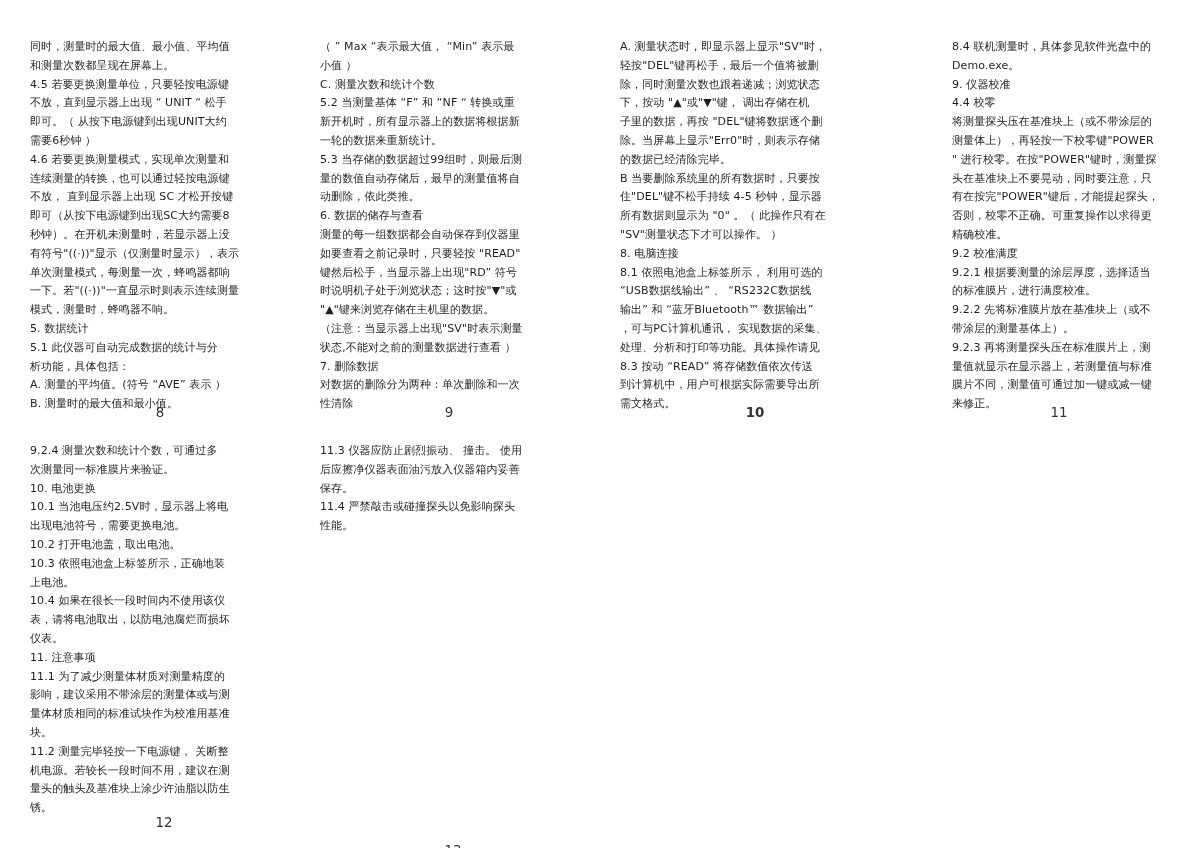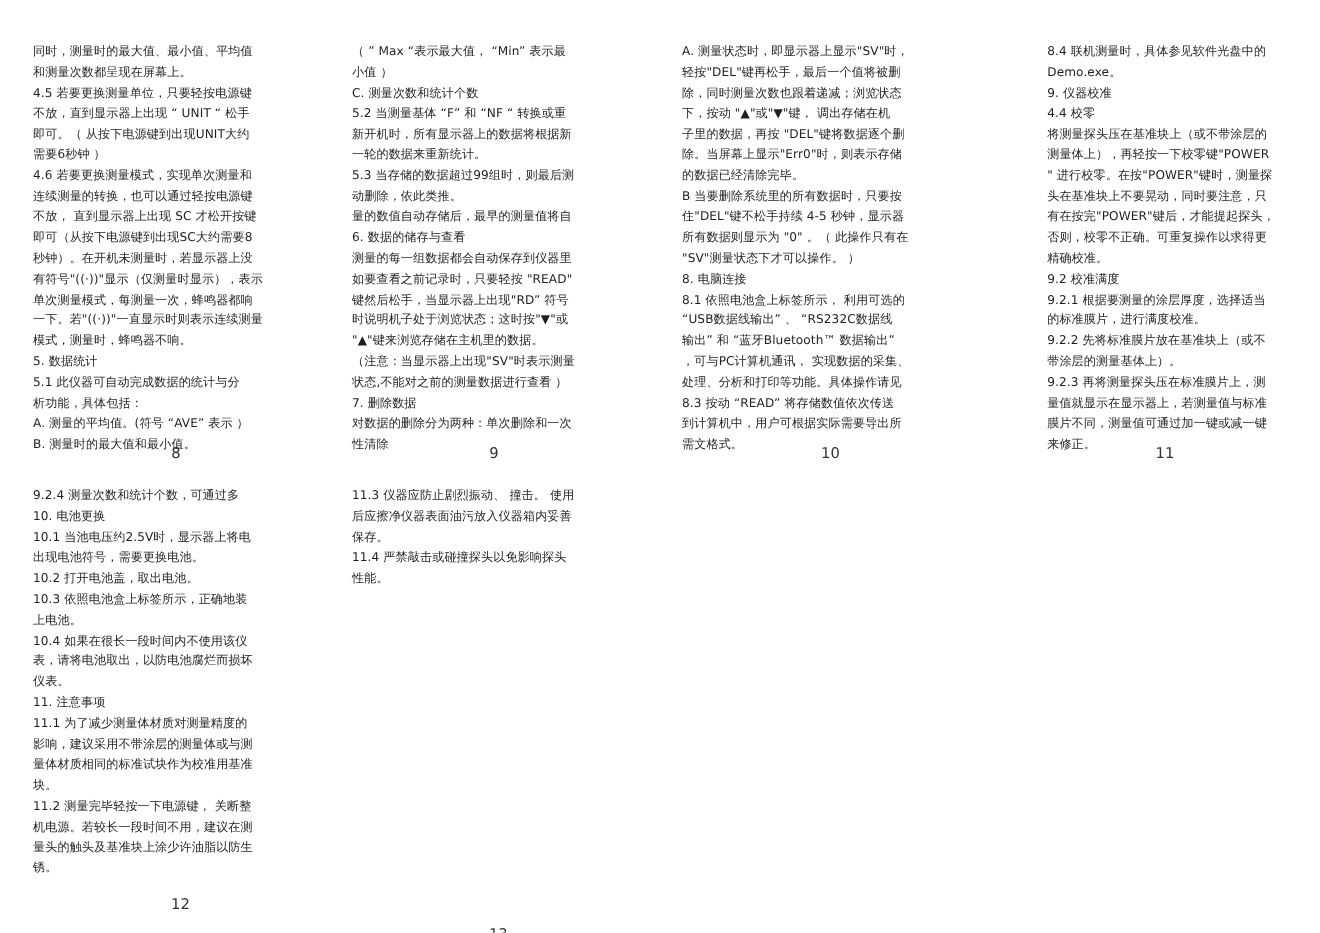--- a/index.html
+++ b/index.html
@@ -10,21 +10,21 @@
     .col .ln.b { font-weight: normal; }
     .pgnum { position: absolute; width: 40px; text-align: center; font-size: 13.4px; color: #333; }
     #c1 { left: 30px; top: 38px; }
     #c2 { left: 320px; top: 38px; }
     #c3 { left: 620px; top: 38px; }
     #c4 { left: 952px; top: 38px; }
     #c5 { left: 30px; top: 442px; }
     #c6 { left: 320px; top: 442px; }
     #p8 { left: 140px; top: 405px; }
     #p9 { left: 429px; top: 405px; }
-    #p10 { left: 735px; top: 405px; }
+    #p10 { left: 735px; top: 405px; font-weight: bold; }
     #p11 { left: 1039px; top: 405px; }
     #p12 { left: 144px; top: 815px; }
     #p13 { left: 433px; top: 815px; margin-top: 28px; }
   </style>
 </head>
 <body>
 
 <div class="col" id="c1">
     <span class="ln">同时，测量时的最大值、最小值、平均值</span>
     <span class="ln">和测量次数都呈现在屏幕上。</span>
@@ -48,22 +48,22 @@
     <span class="ln">B. 测量时的最大值和最小值。</span>
   </div>
 <div class="col" id="c2">
     <span class="ln">（ ” Max “表示最大值，  “Min” 表示最</span>
     <span class="ln">小值 ）</span>
     <span class="ln">C. 测量次数和统计个数</span>
     <span class="ln">5.2  当测量基体  “F” 和  “NF “ 转换或重</span>
     <span class="ln">新开机时，所有显示器上的数据将根据新</span>
     <span class="ln">一轮的数据来重新统计。</span>
     <span class="ln">5.3  当存储的数据超过99组时，则最后测</span>
+    <span class="ln">量的数值自动存储后，最早的测量值将自</span>
     <span class="ln">动删除，依此类推。</span>
-    <span class="ln">量的数值自动存储后，最早的测量值将自</span>
     <span class="ln b">6. 数据的储存与查看</span>
     <span class="ln">测量的每一组数据都会自动保存到仪器里</span>
     <span class="ln">如要查看之前记录时，只要轻按 "READ"</span>
     <span class="ln">键然后松手，当显示器上出现"RD” 符号</span>
     <span class="ln">时说明机子处于浏览状态；这时按"▼"或</span>
     <span class="ln">"▲"键来浏览存储在主机里的数据。</span>
     <span class="ln">（注意：当显示器上出现"SV"时表示测量</span>
     <span class="ln">状态,不能对之前的测量数据进行查看 ）</span>
     <span class="ln b">7. 删除数据</span>
     <span class="ln">对数据的删除分为两种：单次删除和一次</span>
@@ -108,20 +108,21 @@
     <span class="ln">的标准膜片，进行满度校准。</span>
     <span class="ln">9.2.2  先将标准膜片放在基准块上（或不</span>
     <span class="ln">带涂层的测量基体上）。</span>
     <span class="ln">9.2.3  再将测量探头压在标准膜片上，测</span>
     <span class="ln">量值就显示在显示器上，若测量值与标准</span>
     <span class="ln">膜片不同，测量值可通过加一键或减一键</span>
     <span class="ln">来修正。</span>
   </div>
 <div class="col" id="c5">
     <span class="ln">9.2.4  测量次数和统计个数，可通过多</span>
+    <span class="ln">次测量同一标准膜片来验证。</span>
     <span class="ln b">10. 电池更换</span>
     <span class="ln">10.1   当池电压约2.5V时，显示器上将电</span>
     <span class="ln">出现电池符号，需要更换电池。</span>
     <span class="ln">10.2   打开电池盖，取出电池。</span>
     <span class="ln">10.3   依照电池盒上标签所示，正确地装</span>
     <span class="ln">上电池。</span>
     <span class="ln">10.4   如果在很长一段时间内不使用该仪</span>
     <span class="ln">表，请将电池取出，以防电池腐烂而损坏</span>
     <span class="ln">仪表。</span>
     <span class="ln b">11. 注意事项</span>

